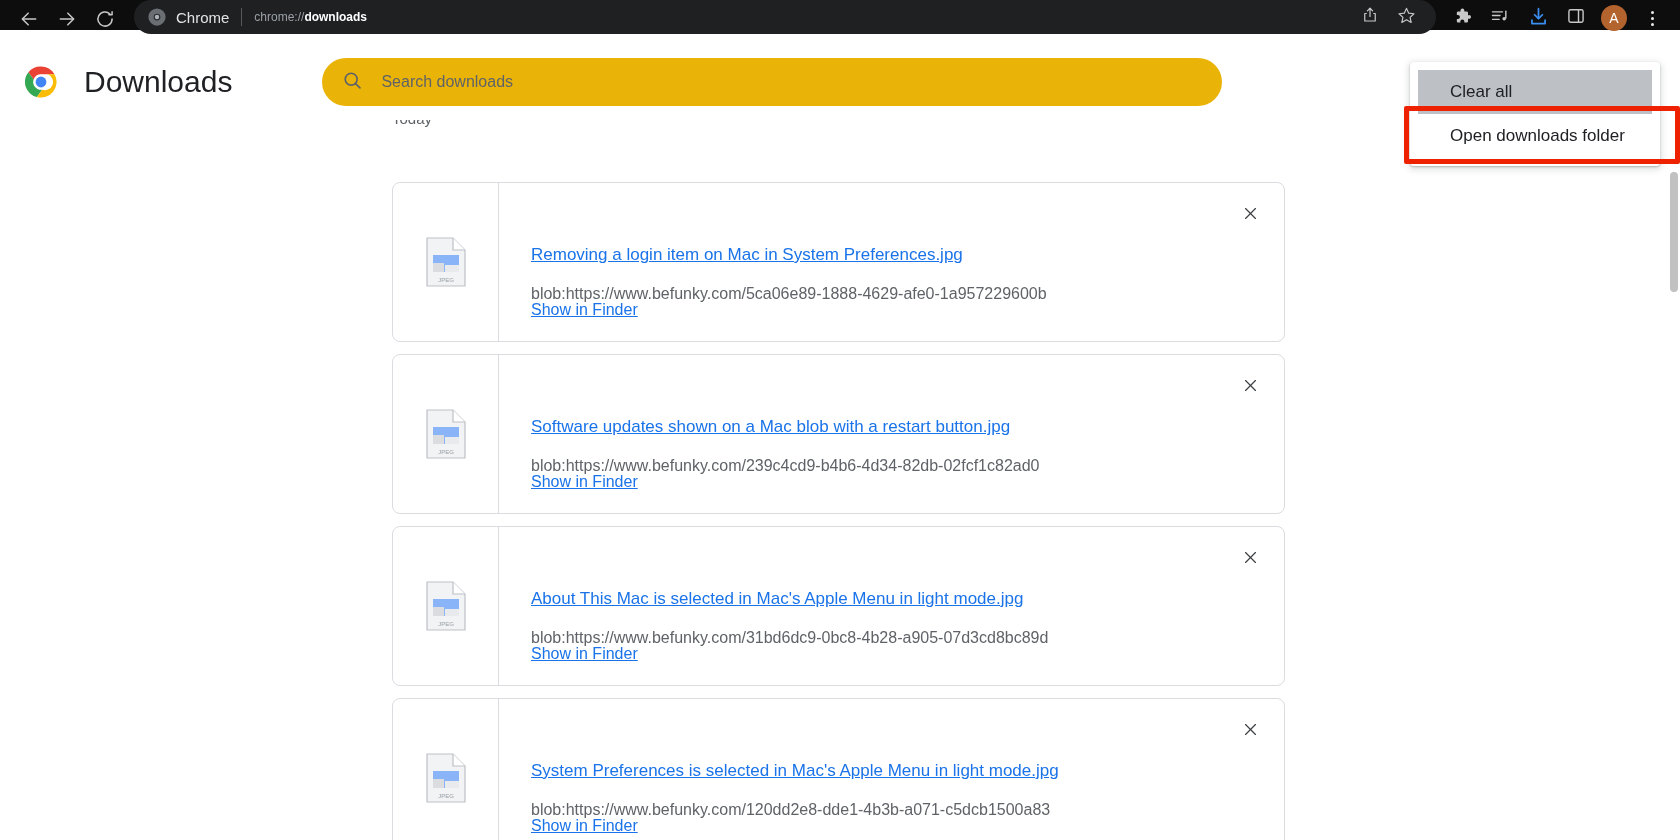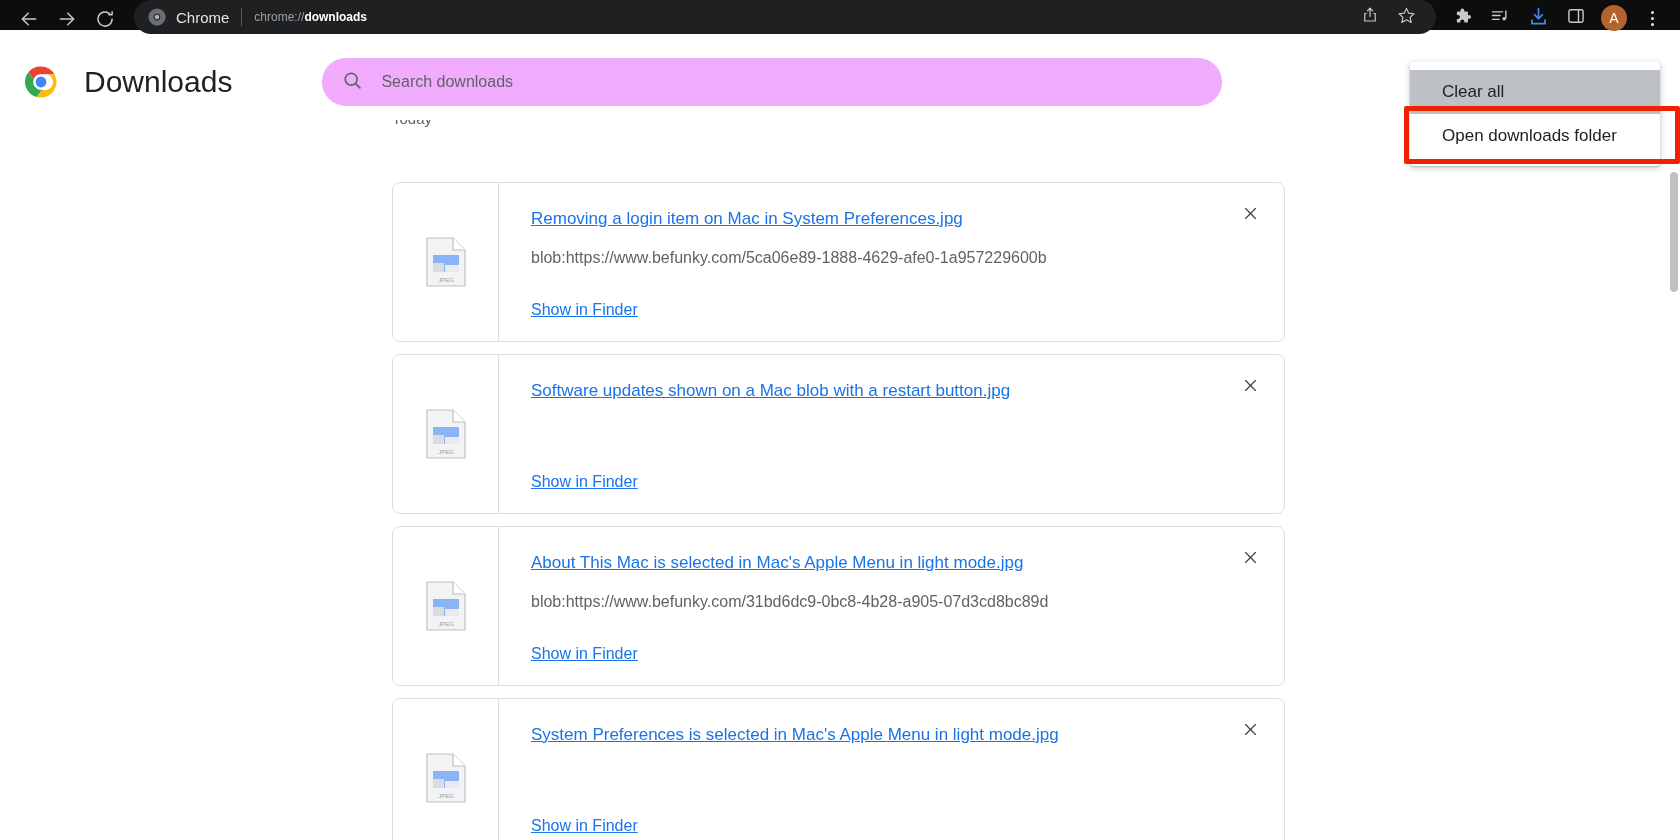--- a/index.html
+++ b/index.html
@@ -123,21 +123,21 @@
     font-size: 30px;
     color: #202124;
     font-weight: 400;
     margin-left: 26px;
     white-space: nowrap;
   }
   .search-wrap {
     margin-left: 90px;
     width: 900px;
     height: 48px;
-    background: #f0abfc;
+    background: #eab308;
     border-radius: 24px;
     display: flex;
     align-items: center;
     padding: 0 20px;
     flex: 0 0 auto;
   }
   .search-input {
     border: none;
     outline: none;
     background: transparent;
@@ -188,20 +188,21 @@
     padding: 26px 0 0 32px;
     position: relative;
     min-width: 0;
   }
   .file-name {
     font-size: 17px;
     color: #1a73e8;
     text-decoration: underline;
     display: inline-block;
     white-space: nowrap;
+    margin-top: 36px;
   }
   .file-url {
     margin-top: 20px;
     font-size: 16px;
     color: #5f6368;
     white-space: nowrap;
   }
   .show-finder {
     position: absolute;
     left: 32px;
@@ -220,21 +221,21 @@
 
   
   .menu {
     position: absolute;
     top: 18px;
     left: 1410px;
     width: 250px;
     background: #ffffff;
     box-shadow: 0 2px 6px 2px rgba(60,64,67,.15), 0 1px 2px 0 rgba(60,64,67,.3);
     border-radius: 4px;
-    padding: 8px 0;
+    padding: 8px 8px;
     z-index: 30;
   }
   .menu-item {
     height: 44px;
     display: flex;
     align-items: center;
     padding-left: 32px;
     font-size: 17px;
     color: #202124;
     white-space: nowrap;
@@ -424,20 +425,21 @@
           <path d="M3 2h26l12 12v36H3z" fill="#f1f3f4" stroke="#bdc1c6" stroke-width="1.2"></path>
           <path d="M29 2v12h12" fill="#ffffff" stroke="#bdc1c6" stroke-width="1.2"></path>
           <rect x="9" y="19" width="26" height="17" fill="#8ab4f8"></rect>
           <rect x="9" y="27" width="11" height="9" fill="#dadce0"></rect>
           <rect x="21" y="29" width="14" height="7" fill="#e8eaed"></rect>
           <text x="22" y="46" font-size="6" fill="#9aa0a6" text-anchor="middle" font-family="Liberation Sans, sans-serif">JPEG</text>
         </svg>
       </div>
       <div class="card-body">
         <a class="file-name" href="#">Software updates shown on a Mac blob with a restart button.jpg</a>
+        <div class="file-url">blob:https://www.befunky.com/239c4cd9-b4b6-4d34-82db-02fcf1c82ad0</div>
         <a class="show-finder" href="#">Show in Finder</a>
       </div>
       <div class="card-close">
         <span>
           <svg width="17" height="17" viewBox="0 0 24 24" fill="none" stroke="#3c4043" stroke-width="1.7" stroke-linecap="round">
             <line x1="5" y1="5" x2="19" y2="19"></line>
               <line x1="19" y1="5" x2="5" y2="19"></line>
           </svg>
         </span>
       </div>
@@ -475,20 +477,21 @@
           <path d="M3 2h26l12 12v36H3z" fill="#f1f3f4" stroke="#bdc1c6" stroke-width="1.2"></path>
           <path d="M29 2v12h12" fill="#ffffff" stroke="#bdc1c6" stroke-width="1.2"></path>
           <rect x="9" y="19" width="26" height="17" fill="#8ab4f8"></rect>
           <rect x="9" y="27" width="11" height="9" fill="#dadce0"></rect>
           <rect x="21" y="29" width="14" height="7" fill="#e8eaed"></rect>
           <text x="22" y="46" font-size="6" fill="#9aa0a6" text-anchor="middle" font-family="Liberation Sans, sans-serif">JPEG</text>
         </svg>
       </div>
       <div class="card-body">
         <a class="file-name" href="#">System Preferences is selected in Mac's Apple Menu in light mode.jpg</a>
+        <div class="file-url">blob:https://www.befunky.com/120dd2e8-dde1-4b3b-a071-c5dcb1500a83</div>
         <a class="show-finder" href="#">Show in Finder</a>
       </div>
       <div class="card-close">
         <span>
           <svg width="17" height="17" viewBox="0 0 24 24" fill="none" stroke="#3c4043" stroke-width="1.7" stroke-linecap="round">
             <line x1="5" y1="5" x2="19" y2="19"></line>
               <line x1="19" y1="5" x2="5" y2="19"></line>
           </svg>
         </span>
       </div>

